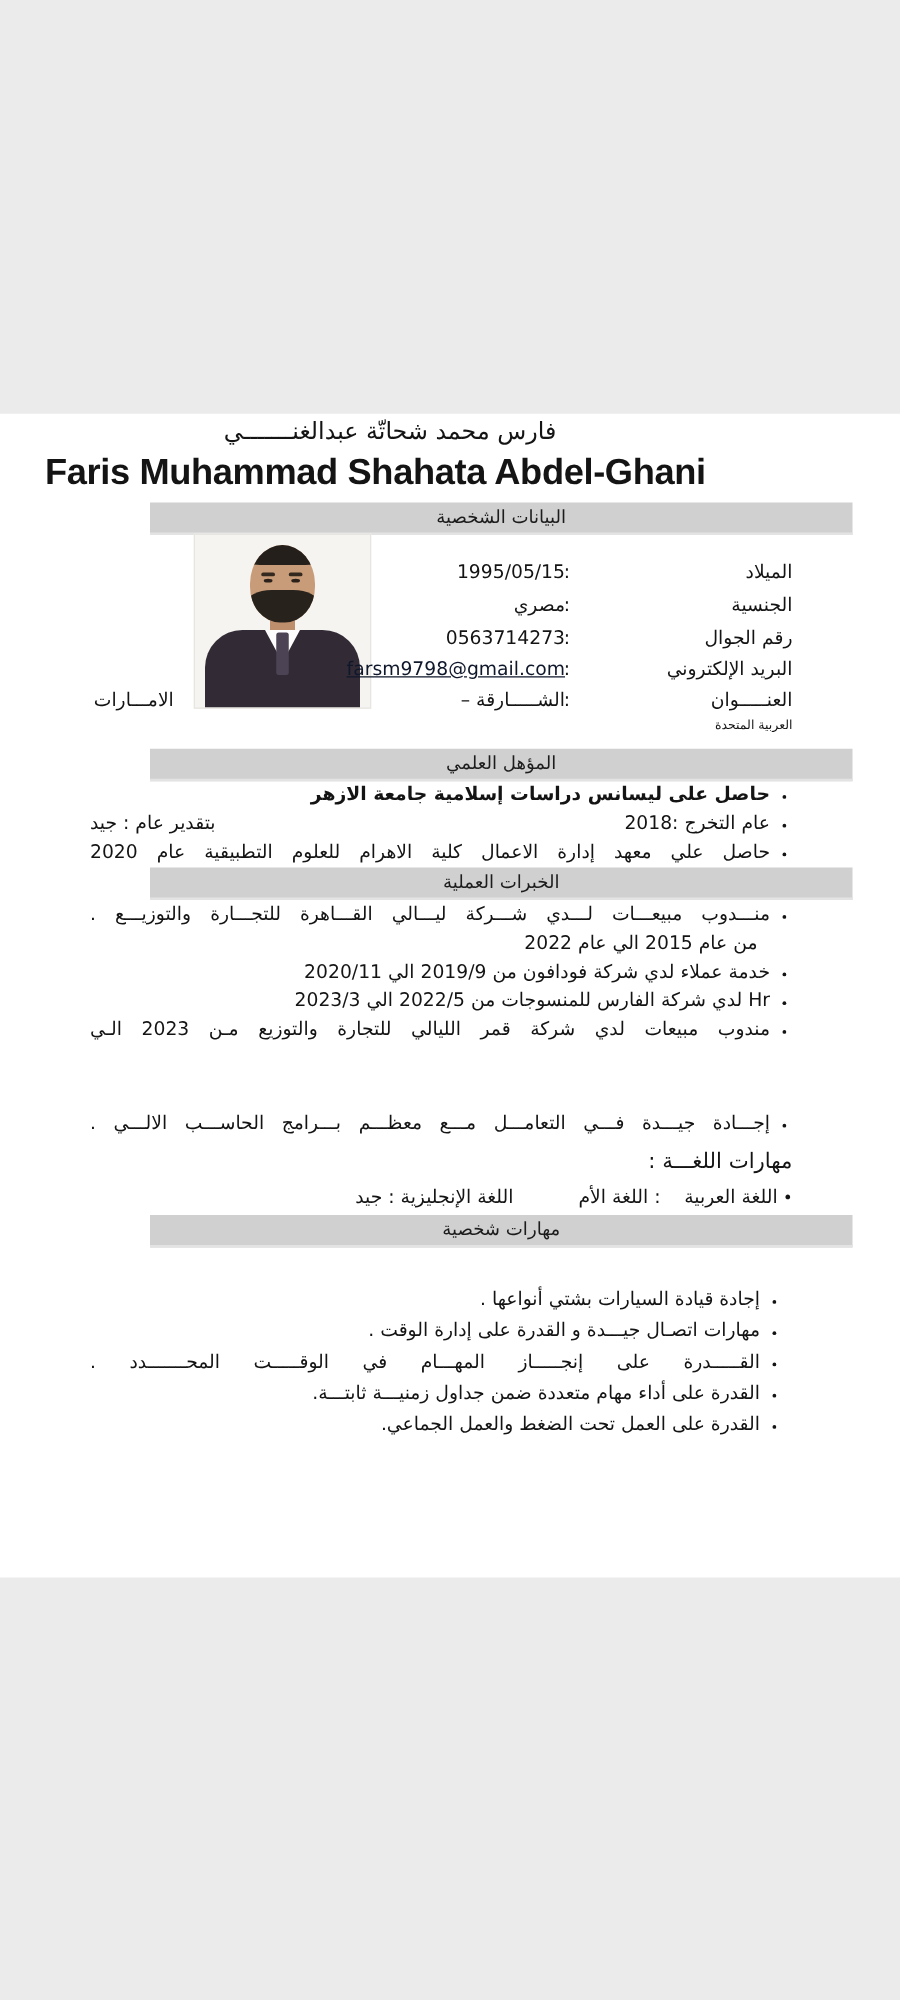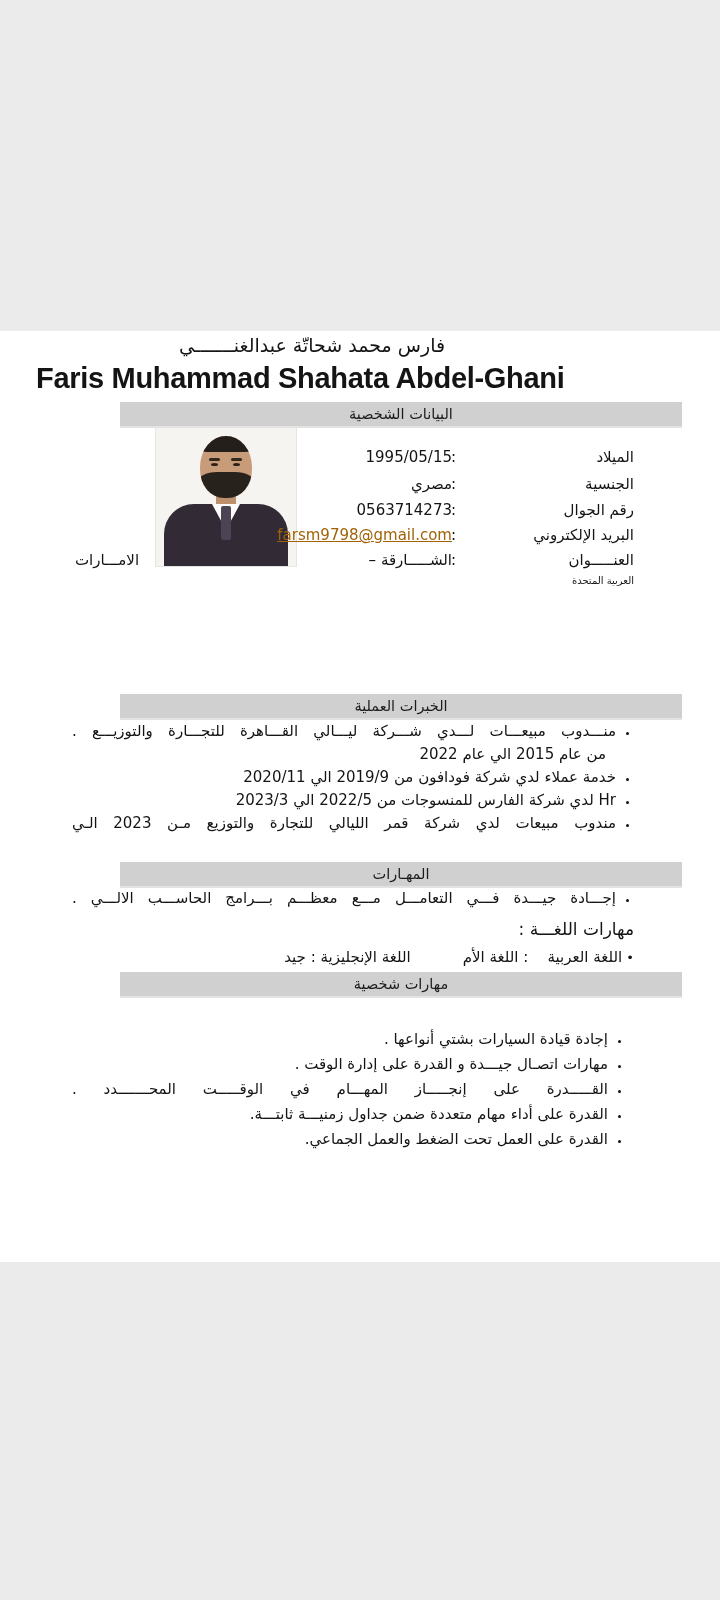--- a/index.html
+++ b/index.html
@@ -30,21 +30,21 @@
     color:#1c1c1c;
     margin-left:48px;
   }
   
   .info-row{position:absolute;left:72px;width:562px;height:24px;direction:rtl;font-size:15px}
   .info-label{position:absolute;right:0;top:0;white-space:nowrap}
   .info-sep{position:absolute;left:379px;top:0}
   .info-value{position:absolute;right:182px;top:0;white-space:nowrap}
   .info-tail{position:absolute;left:3px;top:0;white-space:nowrap}
   .addr-wrap{position:absolute;right:86px;top:244px;font-size:10px;direction:rtl}
-  .email{color:#a16207;text-decoration:underline;direction:ltr;unicode-bidi:isolate}
+  .email{color:#0f172a;text-decoration:underline;direction:ltr;unicode-bidi:isolate}
   
   .photo{position:absolute;left:155px;top:96px;width:140px;height:138px;background:#f6f4f0;border:1px solid #e7e5e1;overflow:hidden}
   .photo div{position:absolute}
   .ph-neck{left:60px;top:64px;width:20px;height:16px;background:#bd8f6c}
   .ph-suit{left:8px;top:76px;width:124px;height:62px;background:#322b36;border-radius:30px 30px 0 0}
   .ph-shirt{left:56px;top:76px;width:28px;height:26px;background:#fdfdfd;clip-path:polygon(0 0,100% 0,50% 100%)}
   .ph-tie{left:65px;top:78px;width:10px;height:34px;background:#4c4354;border-radius:2px}
   .ph-head{left:44px;top:8px;width:52px;height:62px;background:#c89c78;border-radius:50% 50% 46% 46%;overflow:hidden}
   .ph-hair{left:-4px;top:-4px;width:60px;height:20px;background:#241f1b;border-radius:50% 50% 20% 20%}
   .ph-brow-l{left:9px;top:22px;width:11px;height:3px;background:#33291f;border-radius:2px}
@@ -115,21 +115,36 @@
     <span class="info-value email">farsm9798@gmail.com</span>
   </div>
   <div class="info-row" style="top:220px">
     <span class="info-label">العنـــــوان</span>
     <span class="info-sep">:</span>
     <span class="info-value">الشـــــارقة –</span>
     <span class="info-tail">الامـــارات</span>
   </div>
   <div class="addr-wrap">العربية المتحدة</div>
 
-
+  <div class="bar" style="top:268px">المؤهل العلمي</div>
+
+  <div class="blist" style="top:293px">
+    <ul>
+      <li class="edu-bold">
+        <span>حاصل على ليسانس دراسات إسلامية جامعة الازهر</span>
+      </li>
+      <li>
+        <span>عام التخرج :2018</span>
+        <span class="side-note">بتقدير عام : جيد</span>
+      </li>
+      <li>
+        <span class="justify-last">حاصل علي معهد إدارة الاعمال  كلية الاهرام للعلوم التطبيقية عام 2020</span>
+      </li>
+    </ul>
+  </div>
 
   <div class="bar" style="top:363px">الخبرات العملية</div>
 
   <div class="blist" style="top:389px">
     <ul>
       <li>
         <span class="justify-last">منـــدوب مبيعـــات لـــدي شـــركة ليـــالي القـــاهرة للتجـــارة والتوزيـــع .</span>
         <div class="cont">من عام 2015 الي عام 2022</div>
       </li>
       <li>
@@ -137,21 +152,20 @@
       </li>
       <li>
         <span>Hr لدي شركة الفارس للمنسوجات  من 2022/5 الي 2023/3</span>
       </li>
       <li>
         <span class="justify-last">مندوب مبيعات لدي شركة قمر الليالي للتجارة والتوزيع مـن 2023 الـي</span>
       </li>
     </ul>
   </div>
 
-  <div class="bar" style="top:531px">المهـارات</div>
 
   <div class="blist" style="top:556px">
     <ul>
       <li>
         <span class="justify-last">إجـــادة جيـــدة فـــي التعامـــل مـــع معظـــم بـــرامج الحاســـب الالـــي .</span>
       </li>
     </ul>
   </div>
 
   <div class="lang-head">مهارات اللغـــة :</div>

